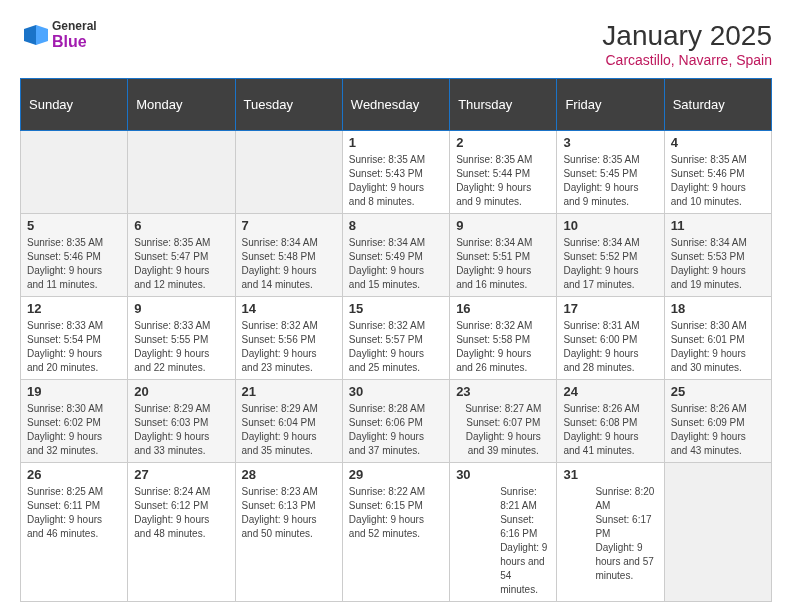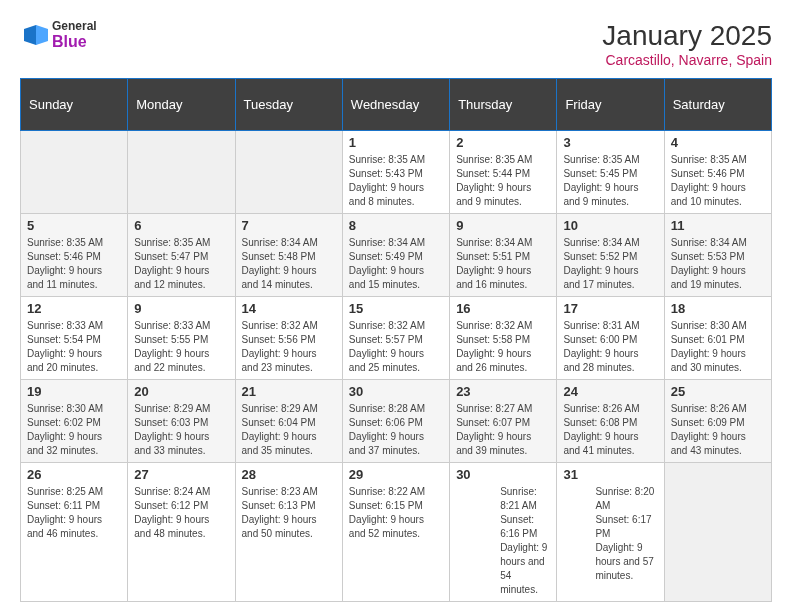--- a/index.html
+++ b/index.html
@@ -268,21 +268,21 @@
 Daylight: 9 hours and 35 minutes.</div>
         </td>
         <td>
           <span class="day-num">30</span>
           <div class="day-info" style="white-space: pre-line;">Sunrise: 8:28 AM
 Sunset: 6:06 PM
 Daylight: 9 hours and 37 minutes.</div>
         </td>
         <td>
           <span class="day-num">23</span>
-          <div class="day-info" style="white-space: pre-line;">Sunrise: 8:27 AM
+          <div class="day-info" style="white-space: pre-line; text-align: center;">Sunrise: 8:27 AM
 Sunset: 6:07 PM
 Daylight: 9 hours and 39 minutes.</div>
         </td>
         <td>
           <span class="day-num">24</span>
           <div class="day-info" style="white-space: pre-line;">Sunrise: 8:26 AM
 Sunset: 6:08 PM
 Daylight: 9 hours and 41 minutes.</div>
         </td>
         <td>

